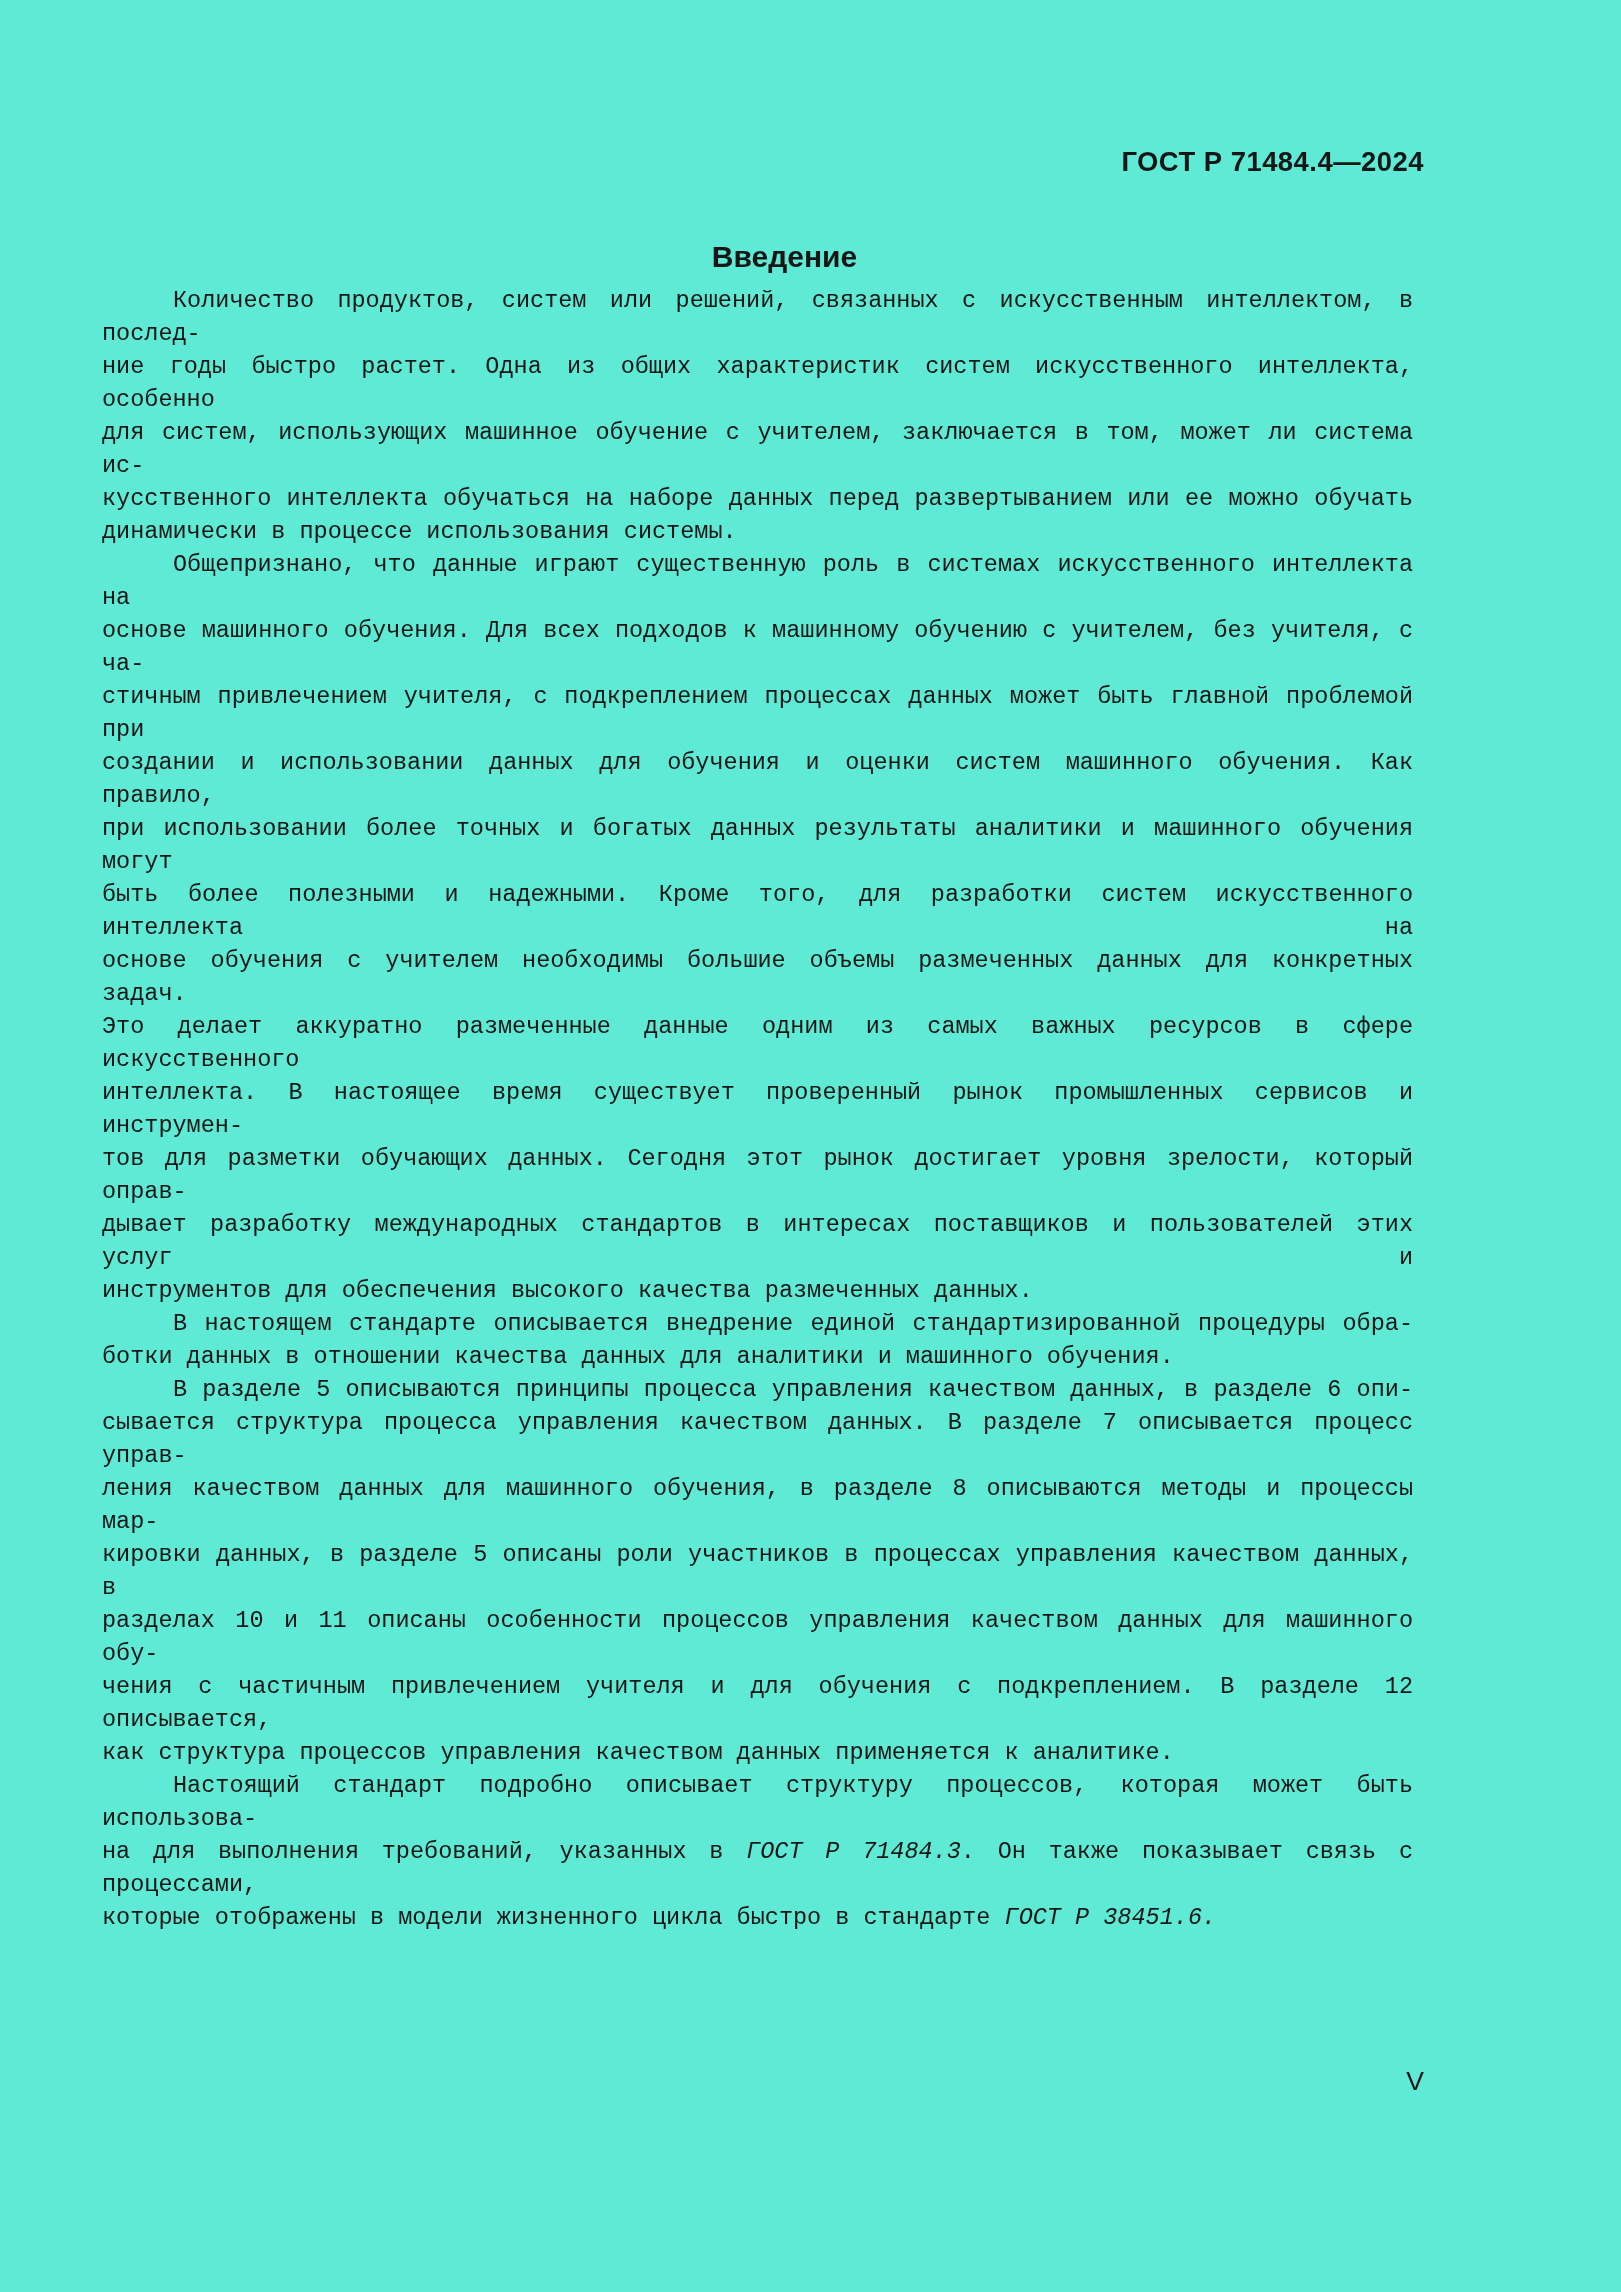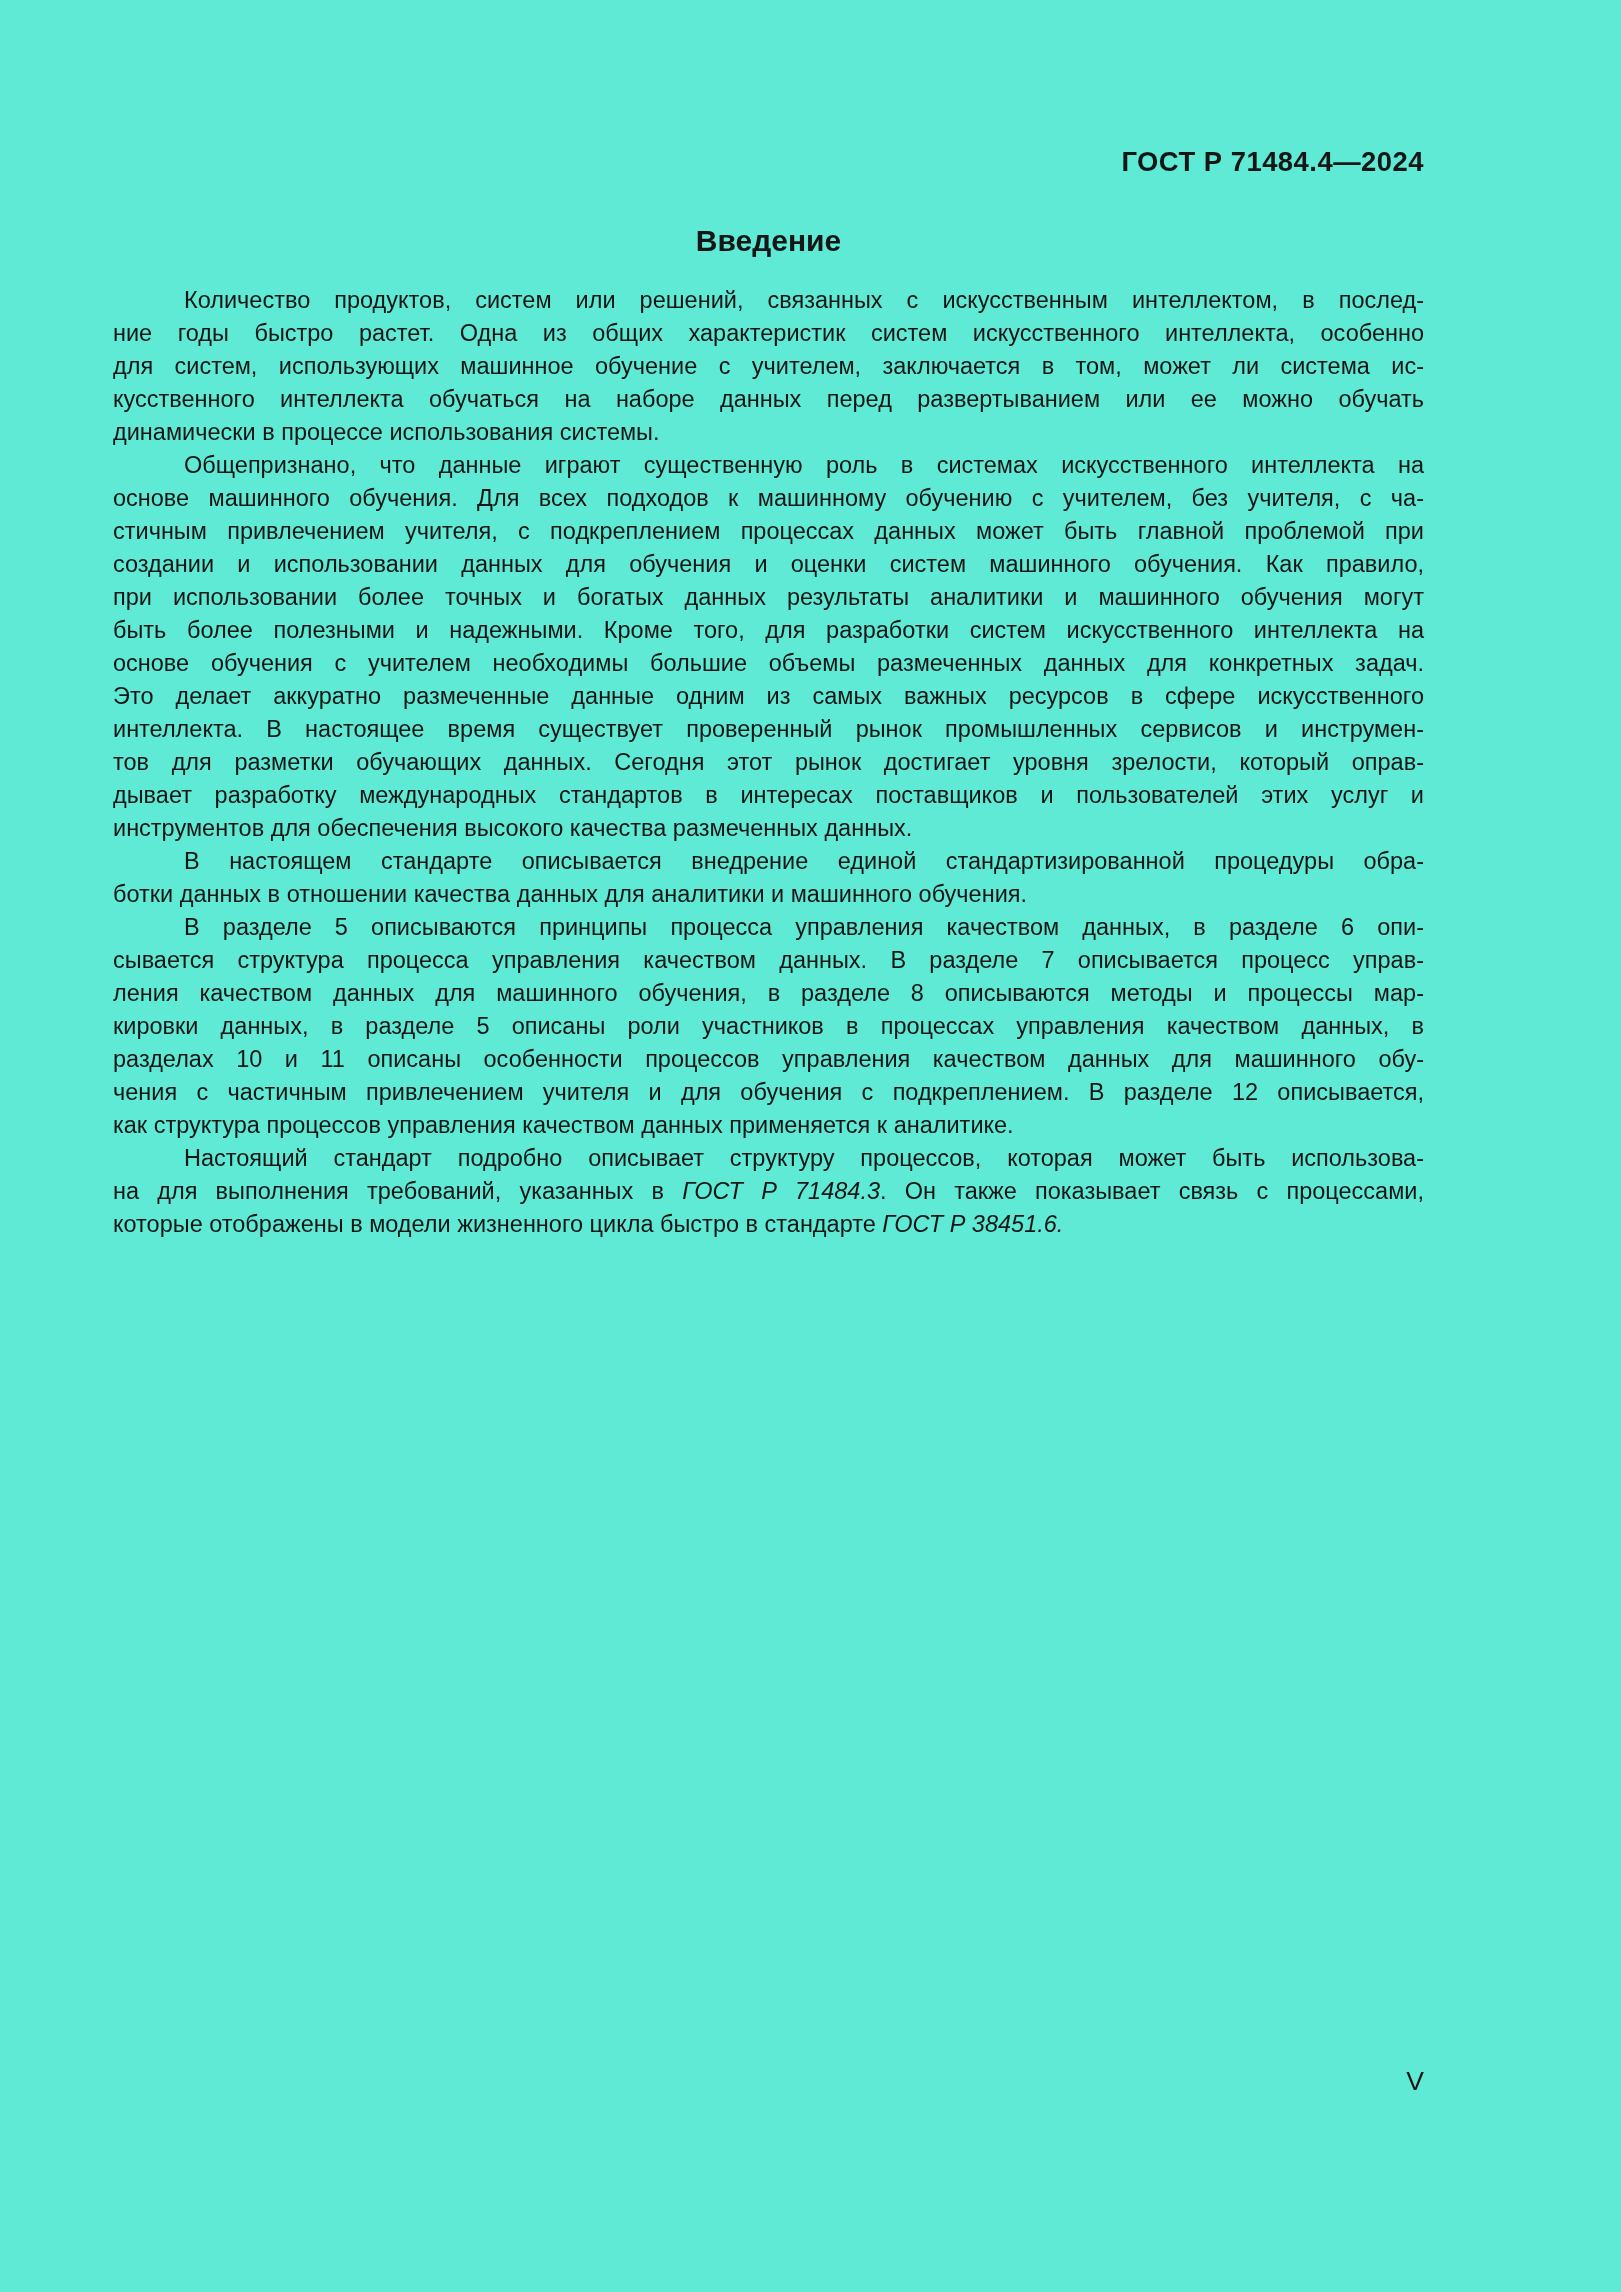--- a/index.html
+++ b/index.html
@@ -34,24 +34,25 @@
     left: 113px;
     width: 1311px;
     text-align: center;
     font-size: 30px;
     font-weight: bold;
     line-height: 35px;
   }
   .intro-body {
     position: absolute;
     top: 284px;
-    left: 113px;
+    left: 102px;
     width: 1311px;
     font-size: 23.5px;
     line-height: 33px;
+    font-family: Liberation Mono, monospace;
   }
   .paragraph { margin: 0; }
   .line {
     text-align: justify;
     text-align-last: justify;
   }
   .line.last {
     text-align-last: left;
   }
   .line.first {
@@ -67,21 +68,21 @@
     font-size: 26.5px;
     line-height: 31px;
   }
 </style>
 </head>
 <body>
 
 <div class="page">
   <div class="doc-header">ГОСТ Р 71484.4—2024</div>
 
-  <h1 class="doc-title" style="margin:0;">Введение</h1>
+  <h1 class="doc-title" style="margin:16px;">Введение</h1>
 
   <div class="intro-body">
       <div class="paragraph">
         <div class="line first"><span>Количество продуктов, систем или решений, связанных с искусственным интеллектом, в послед-</span></div>
         <div class="line"><span>ние годы быстро растет. Одна из общих характеристик систем искусственного интеллекта, особенно</span></div>
         <div class="line"><span>для систем, использующих машинное обучение с учителем, заключается в том, может ли система ис-</span></div>
         <div class="line"><span>кусственного интеллекта обучаться на наборе данных перед развертыванием или ее можно обучать</span></div>
         <div class="line last"><span>динамически в процессе использования системы.</span></div>
       </div>
       <div class="paragraph">

